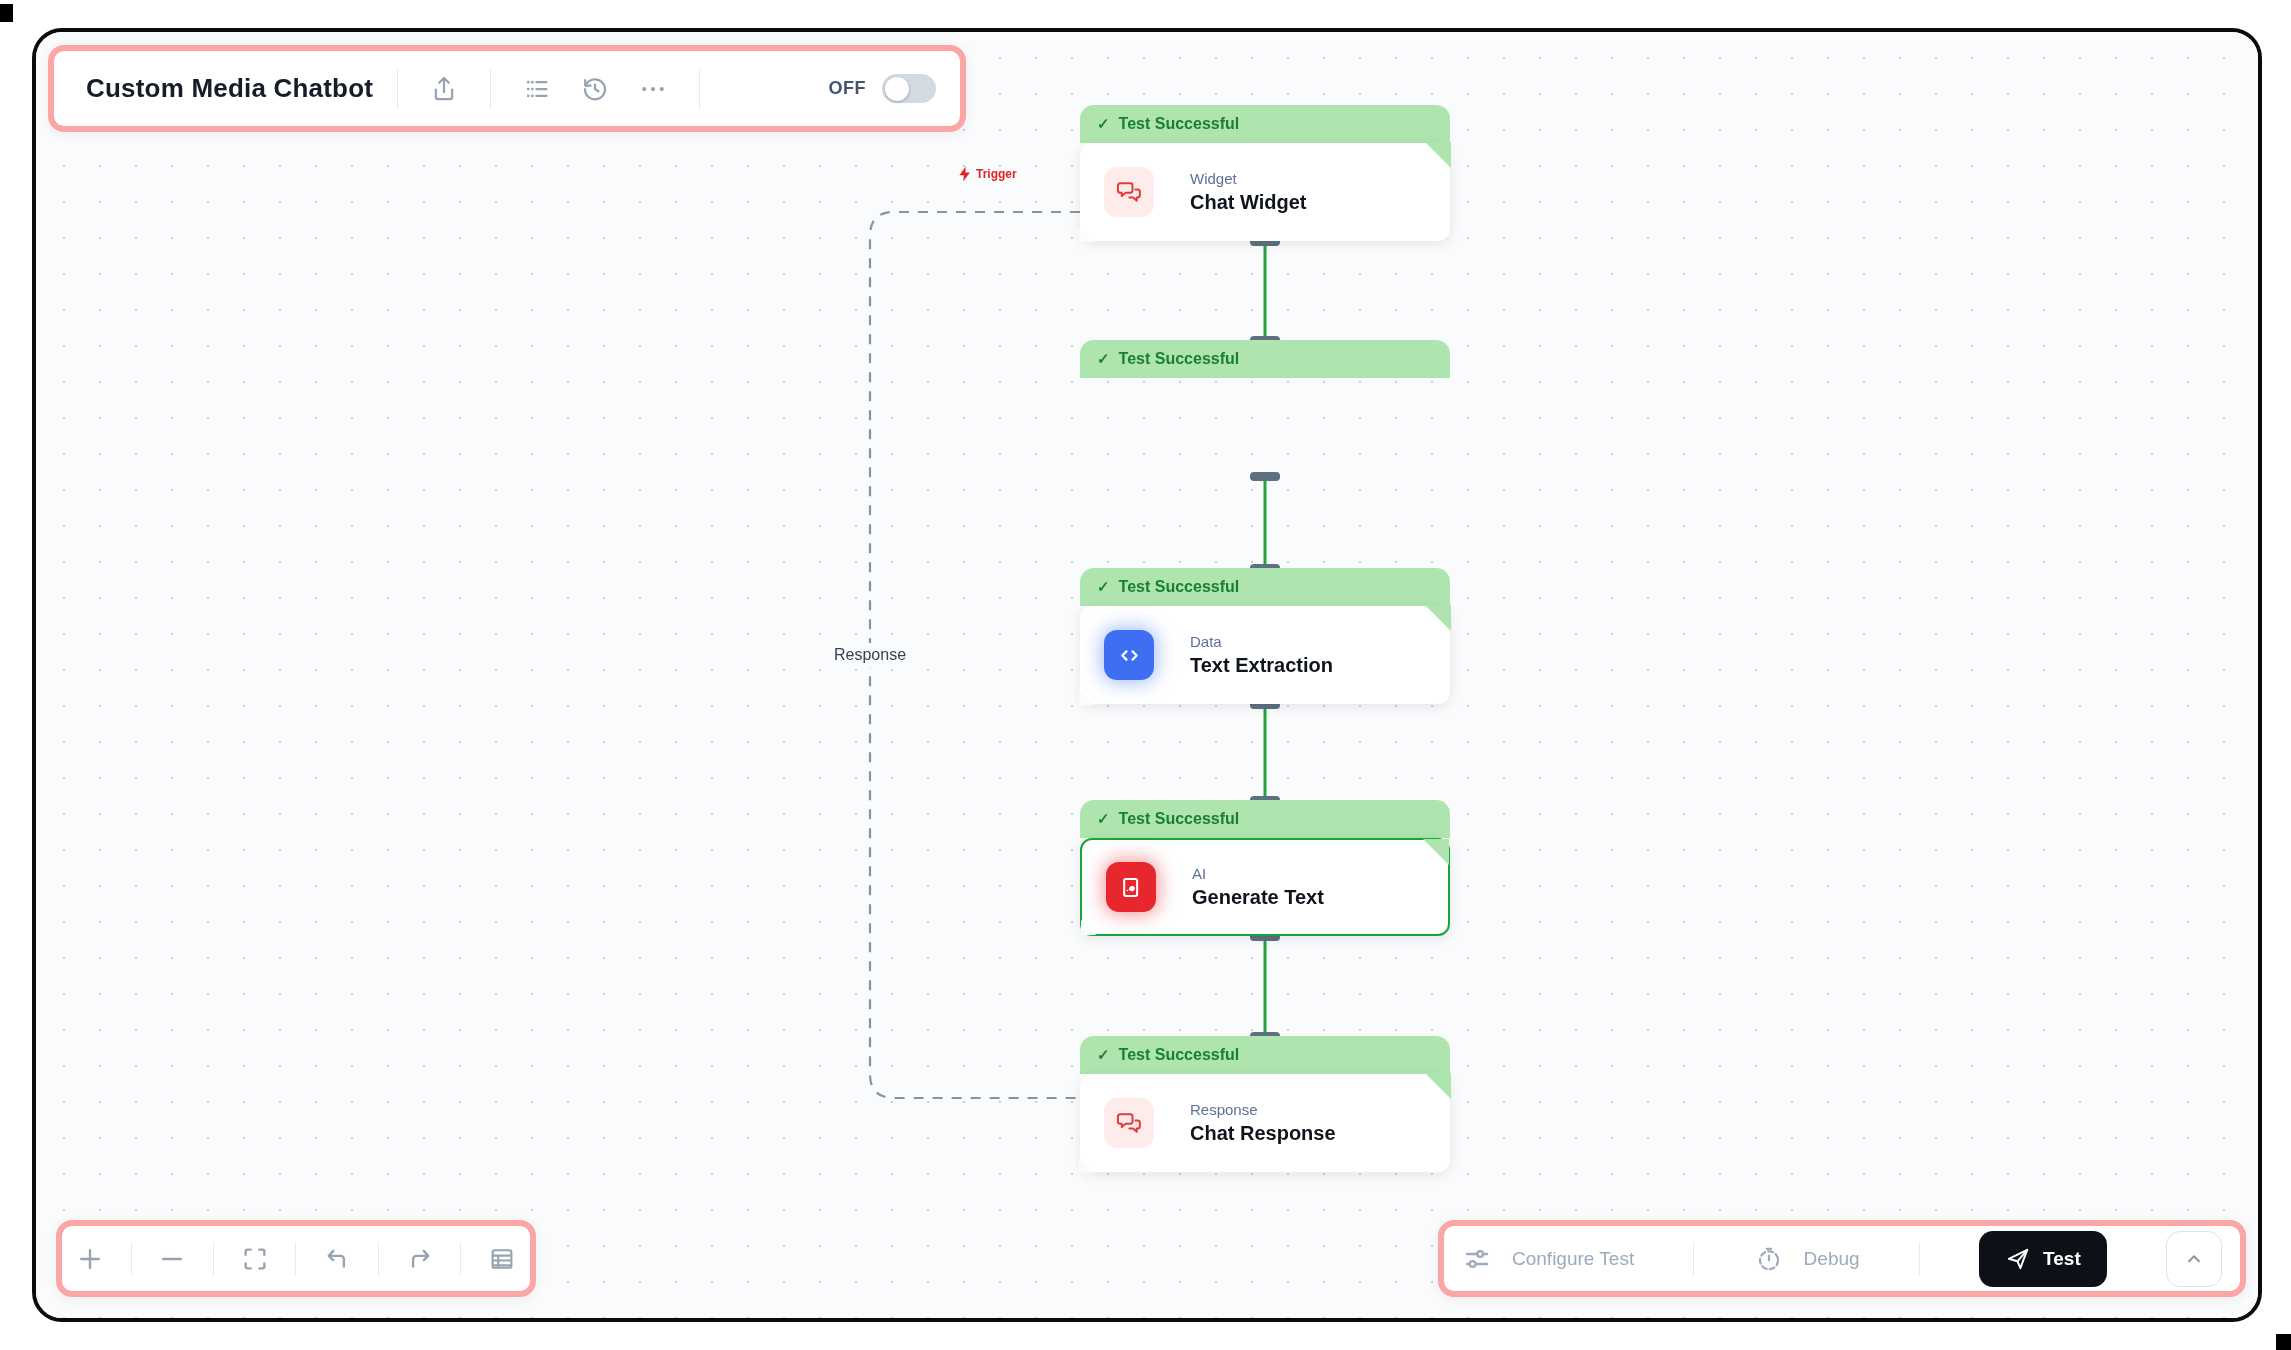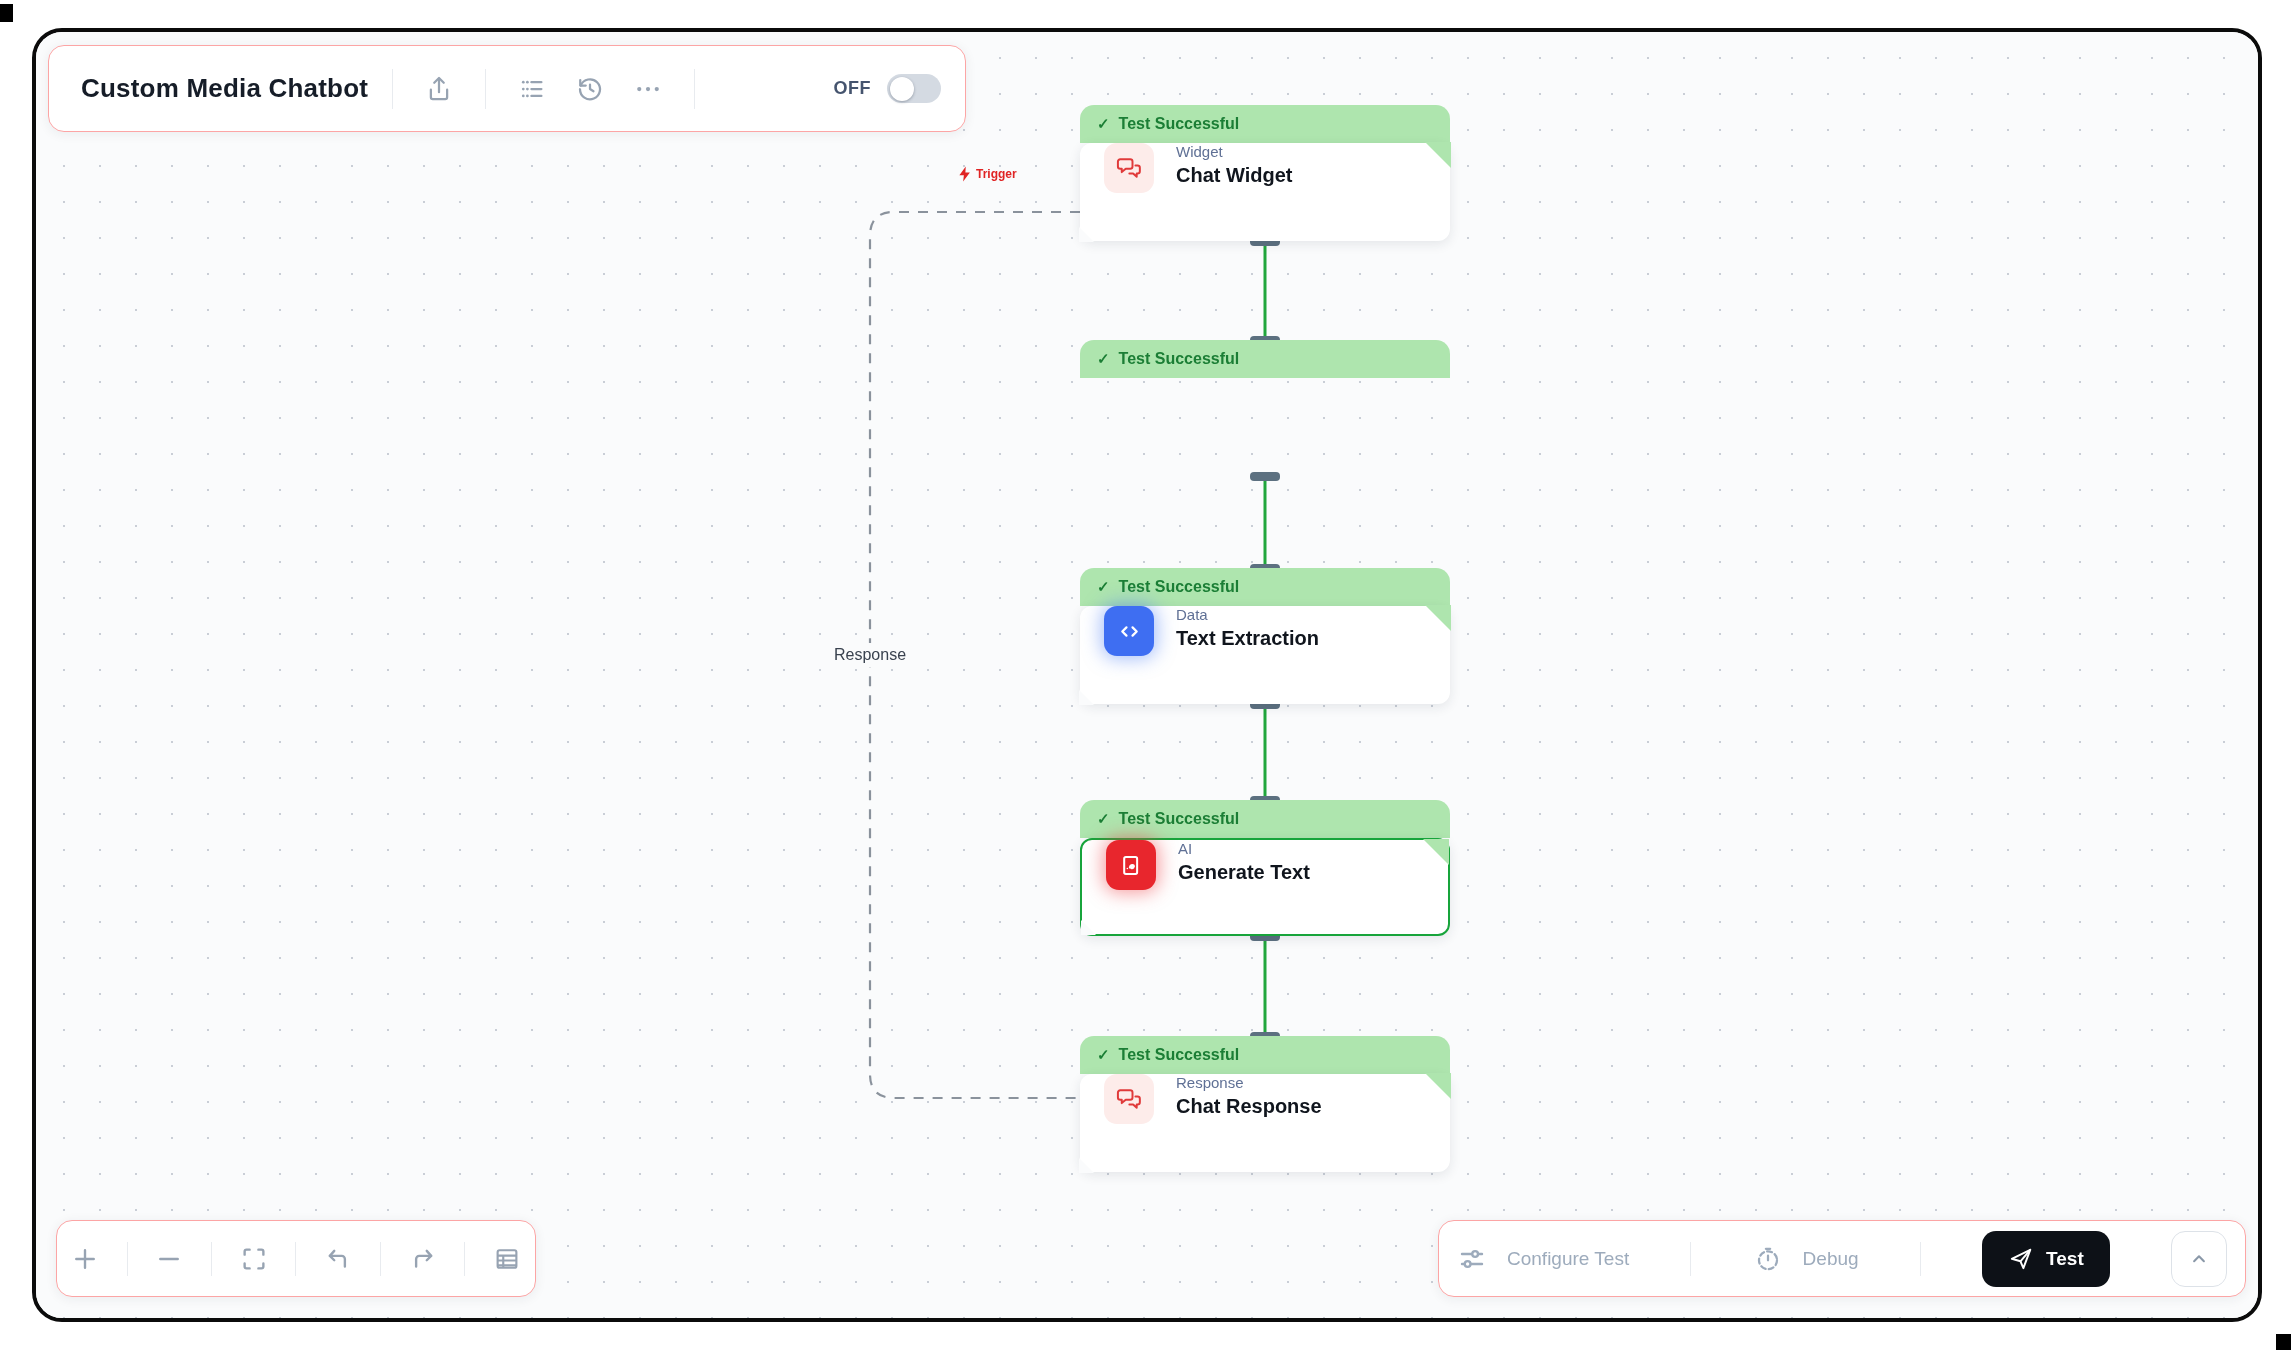--- a/index.html
+++ b/index.html
@@ -13,21 +13,21 @@
 
   .window { position:absolute; left:32px; top:28px; width:2230px; height:1294px;
             border:4px solid #0b0b0b; border-radius:30px; background:#fafbfc; overflow:hidden; }
 
   .canvas { position:absolute; inset:0;
             background-color:#fafbfc;
             background-image:radial-gradient(circle, #c9ced6 1.4px, rgba(0,0,0,0) 1.5px);
             background-size:36px 36px; background-position:10px 8px; }
 
   
-  .float-card { position:absolute; background:#fff; border:1px solid #fca5a5; border-radius:16px;
+  .float-card { position:absolute; background:#fff; border:6px solid #fca5a5; border-radius:16px;
                 box-shadow:0 2px 12px rgba(25,39,62,.07); display:flex; align-items:center; }
   .hdr-left  { left:12px;  top:13px; width:918px; height:87px; padding:0 24px 0 32px; gap:24px; }
   .hdr-right { left:1610px; top:13px; width:600px; height:87px; padding:0 36px; justify-content:space-between; }
   .ftr-left  { left:20px; top:1188px; width:480px; height:77px; padding:0 6px; justify-content:space-between; }
   .ftr-right { left:1402px; top:1188px; width:808px; height:77px; padding:0 18px; gap:20px; justify-content:space-between; }
 
   .app-title { font-size:26px; font-weight:700; color:#161d28; letter-spacing:.2px; white-space:nowrap; }
   .vdiv { width:1px; height:40px; background:#e8ebef; flex:0 0 auto; }
   .vdiv.sm { height:34px; }
 
@@ -50,21 +50,21 @@
   .sv-ic { stroke:#55667f; }
 
   
   .node { position:absolute; left:1044px; width:370px; cursor:pointer; }
   .banner { height:38px; background:#aee5ae; border-radius:14px 14px 0 0;
             display:flex; align-items:center; gap:9px; padding-left:17px;
             color:#1b7e35; font-size:16px; font-weight:600; }
   .banner .check { font-size:15px; font-weight:700; }
   .ncard { position:relative; height:98px; background:#fff; border-radius:12px;
            box-shadow:0 3px 12px rgba(25,39,62,.10);
-           display:flex; align-items:flex-start; gap:22px; padding-left:24px; }
+           display:flex; align-items:center; gap:36px; padding-left:24px; }
   .node.selected .ncard { border:2px solid #17a43b; }
   .notch-tr { position:absolute; top:-1px; right:-1px; width:0; height:0;
               border-top:26px solid #aee5ae; border-left:26px solid transparent; }
   .notch-bl { position:absolute; bottom:-1px; left:-1px; width:0; height:0;
               border-bottom:15px solid #fafbfc; border-right:15px solid transparent; }
   .chip { width:50px; height:50px; border-radius:13px; display:flex; align-items:center;
           justify-content:center; flex:0 0 auto; }
   .chip-pink  { background:#fdecea; }
   .chip-green { background:#1fb141; box-shadow:0 0 18px 3px rgba(48,197,91,.55); }
   .chip-blue  { background:#3e6ef2; box-shadow:0 0 18px 3px rgba(84,132,246,.5); }

